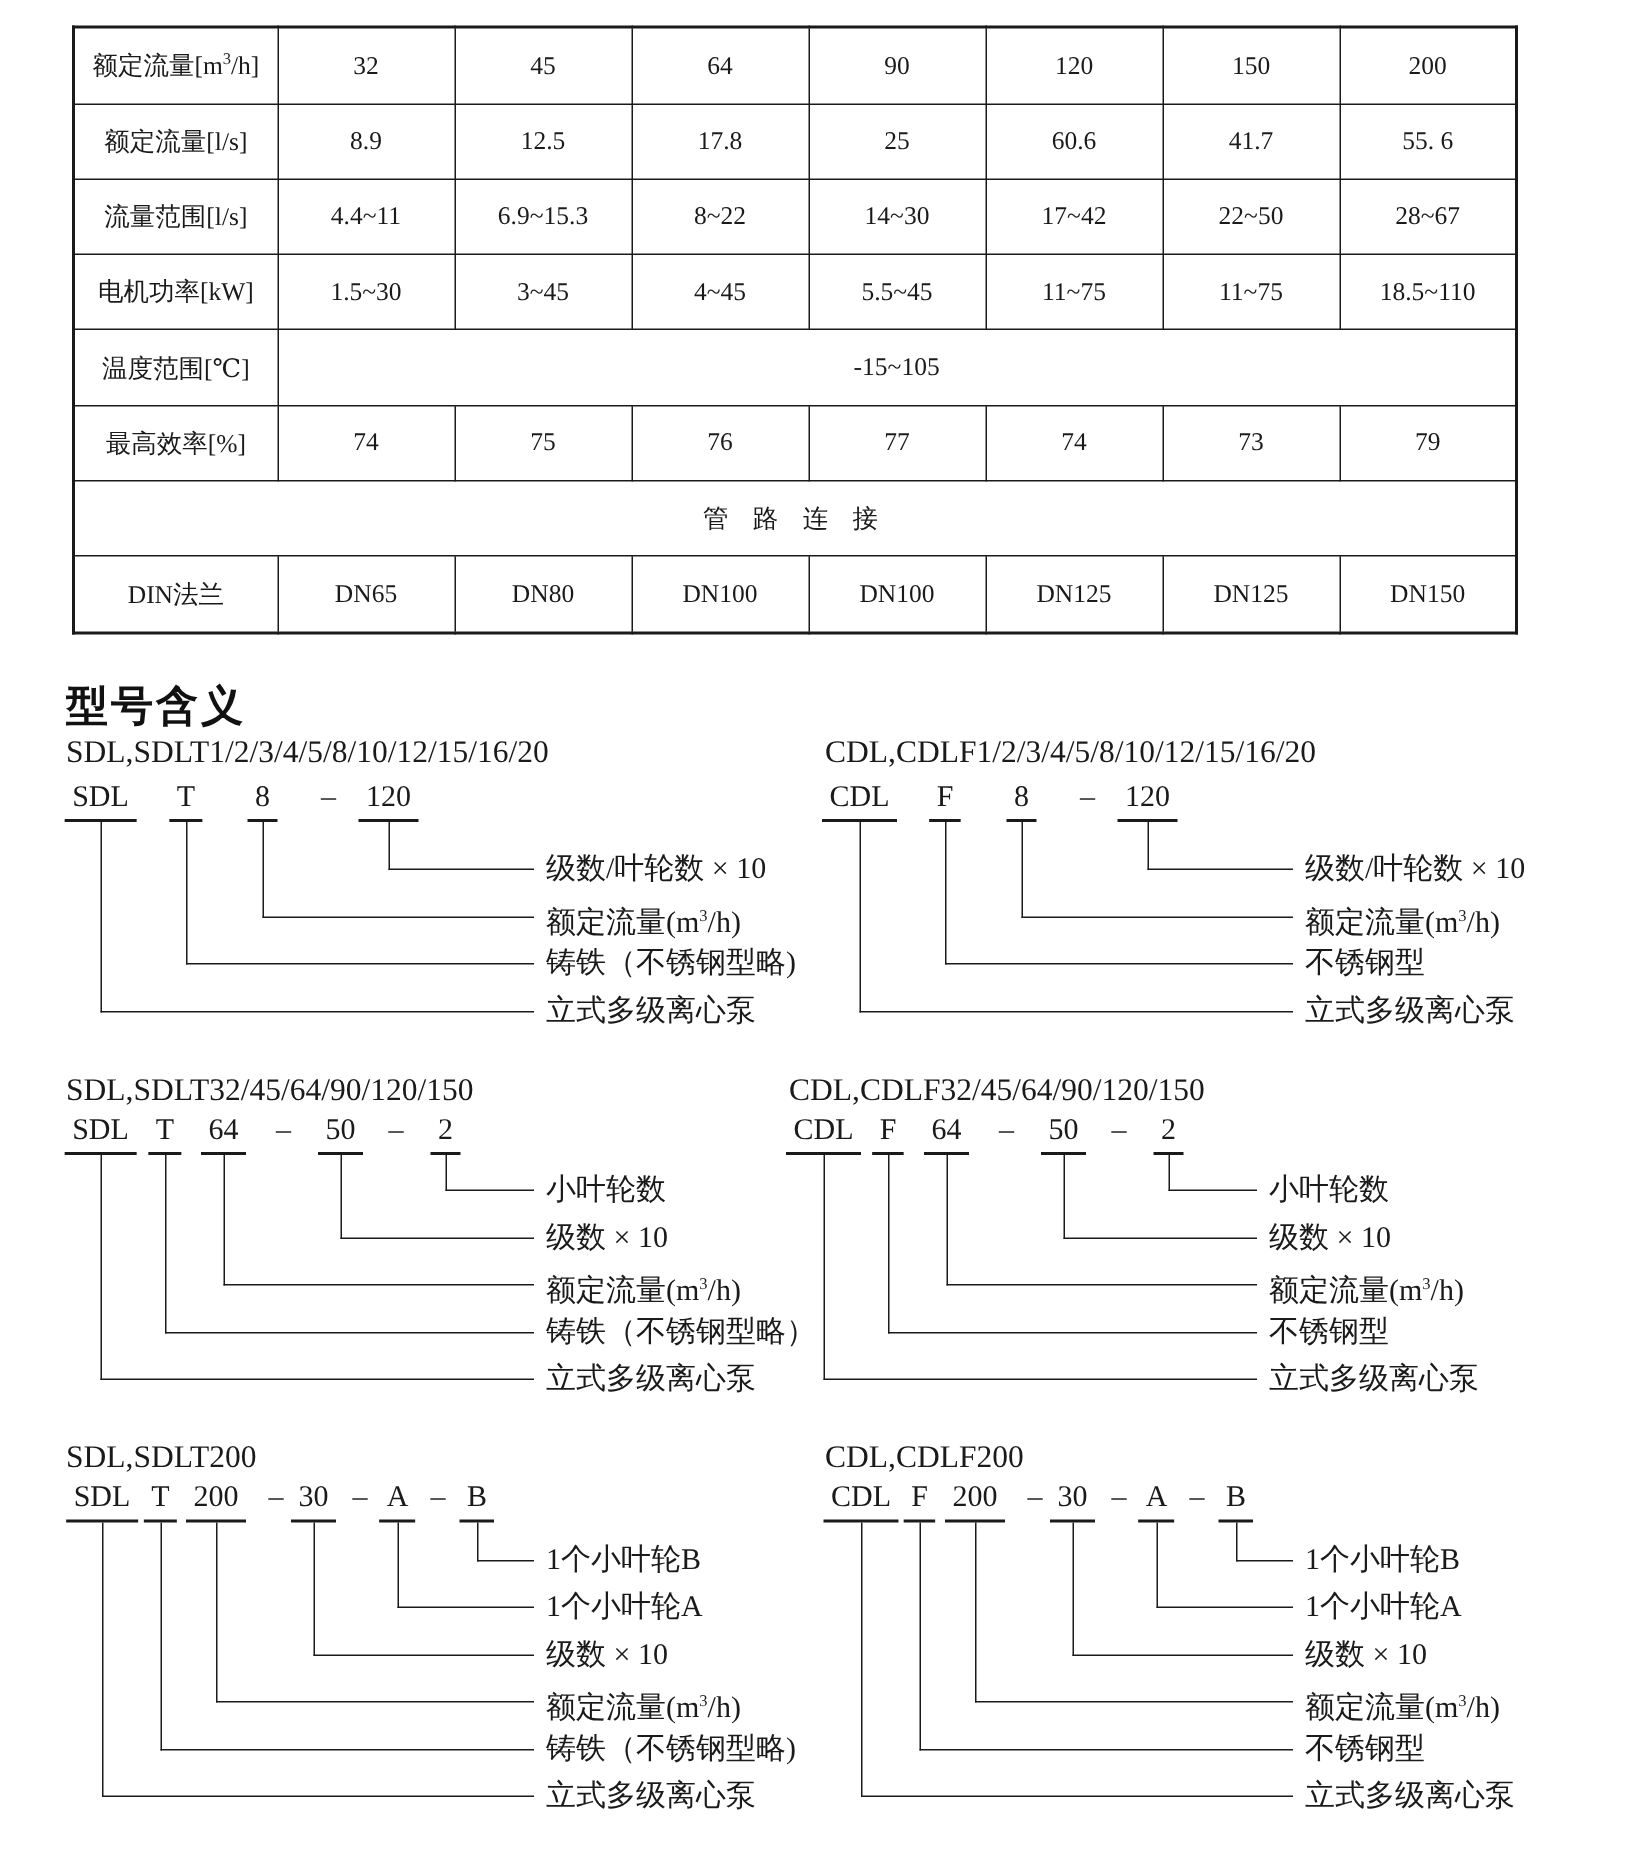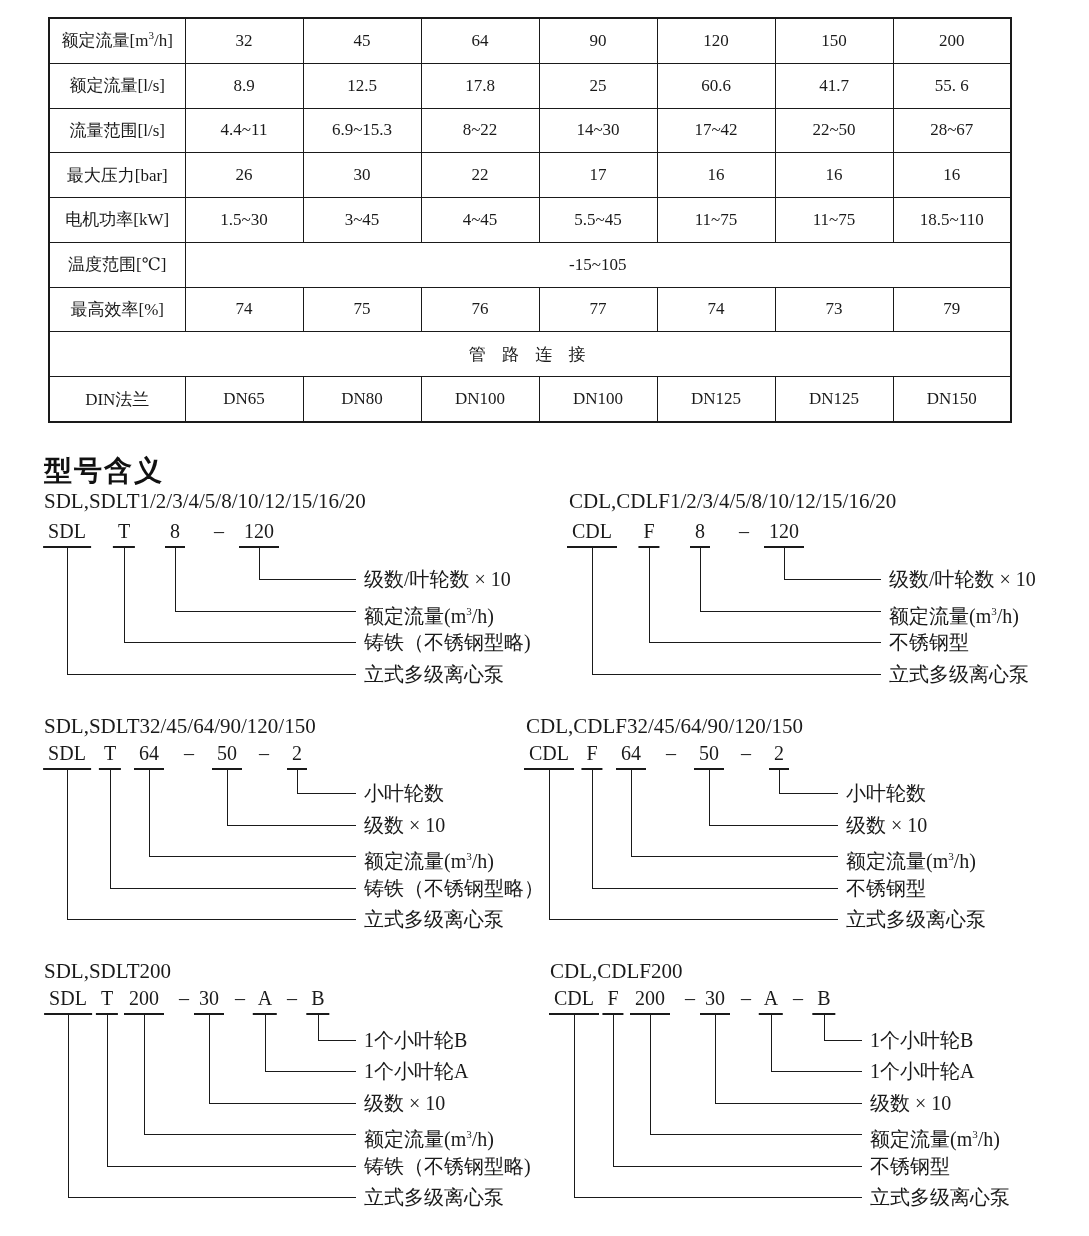--- a/index.html
+++ b/index.html
@@ -89,30 +89,20 @@
       </tr>
       <tr>
         <td>流量范围[l/s]</td>
         <td>4.4~11</td>
         <td>6.9~15.3</td>
         <td>8~22</td>
         <td>14~30</td>
         <td>17~42</td>
         <td>22~50</td>
         <td>28~67</td>
-      </tr>
-      <tr>
-        <td>最大压力[bar]</td>
-        <td>26</td>
-        <td>30</td>
-        <td>22</td>
-        <td>17</td>
-        <td>16</td>
-        <td>16</td>
-        <td>16</td>
       </tr>
       <tr>
         <td>电机功率[kW]</td>
         <td>1.5~30</td>
         <td>3~45</td>
         <td>4~45</td>
         <td>5.5~45</td>
         <td>11~75</td>
         <td>11~75</td>
         <td>18.5~110</td>
@@ -159,21 +149,21 @@
       <div class="token" style="left: 215px; top: 31px;">120</div>
       <div class="leader" style="left: 215px; top: 60px; width: 96px; height: 31px;"></div>
       <div class="dlabel" style="left: 320px; top: 78px;">级数/叶轮数 × 10</div>
       <div class="leader" style="left: 131px; top: 60px; width: 180px; height: 62.7px;"></div>
       <div class="dlabel" style="left: 320px; top: 109.7px;">额定流量(m<sup>3</sup>/h)</div>
       <div class="leader" style="left: 80px; top: 60px; width: 231px; height: 94.4px;"></div>
       <div class="dlabel" style="left: 320px; top: 141.4px;">铸铁（不锈钢型略)</div>
       <div class="leader" style="left: 23px; top: 60px; width: 288px; height: 126.1px;"></div>
       <div class="dlabel" style="left: 320px; top: 173.1px;">立式多级离心泵</div>
     </div>
-    <div class="diagram" style="left: 550px; top: 488px; height: 210.1px; margin-left: 19px;">
+    <div class="diagram" style="left: 550px; top: 488px; height: 210.1px;">
       <div class="subtitle">CDL,CDLF1/2/3/4/5/8/10/12/15/16/20</div>
       <div class="token" style="left: 23px; top: 31px;">CDL</div>
       <div class="token" style="left: 80px; top: 31px;">F</div>
       <div class="token" style="left: 131px; top: 31px;">8</div>
       <div class="dash" style="left: 175px; top: 31px;">–</div>
       <div class="token" style="left: 215px; top: 31px;">120</div>
       <div class="leader" style="left: 215px; top: 60px; width: 96px; height: 31px;"></div>
       <div class="dlabel" style="left: 320px; top: 78px;">级数/叶轮数 × 10</div>
       <div class="leader" style="left: 131px; top: 60px; width: 180px; height: 62.7px;"></div>
       <div class="dlabel" style="left: 320px; top: 109.7px;">额定流量(m<sup>3</sup>/h)</div>

